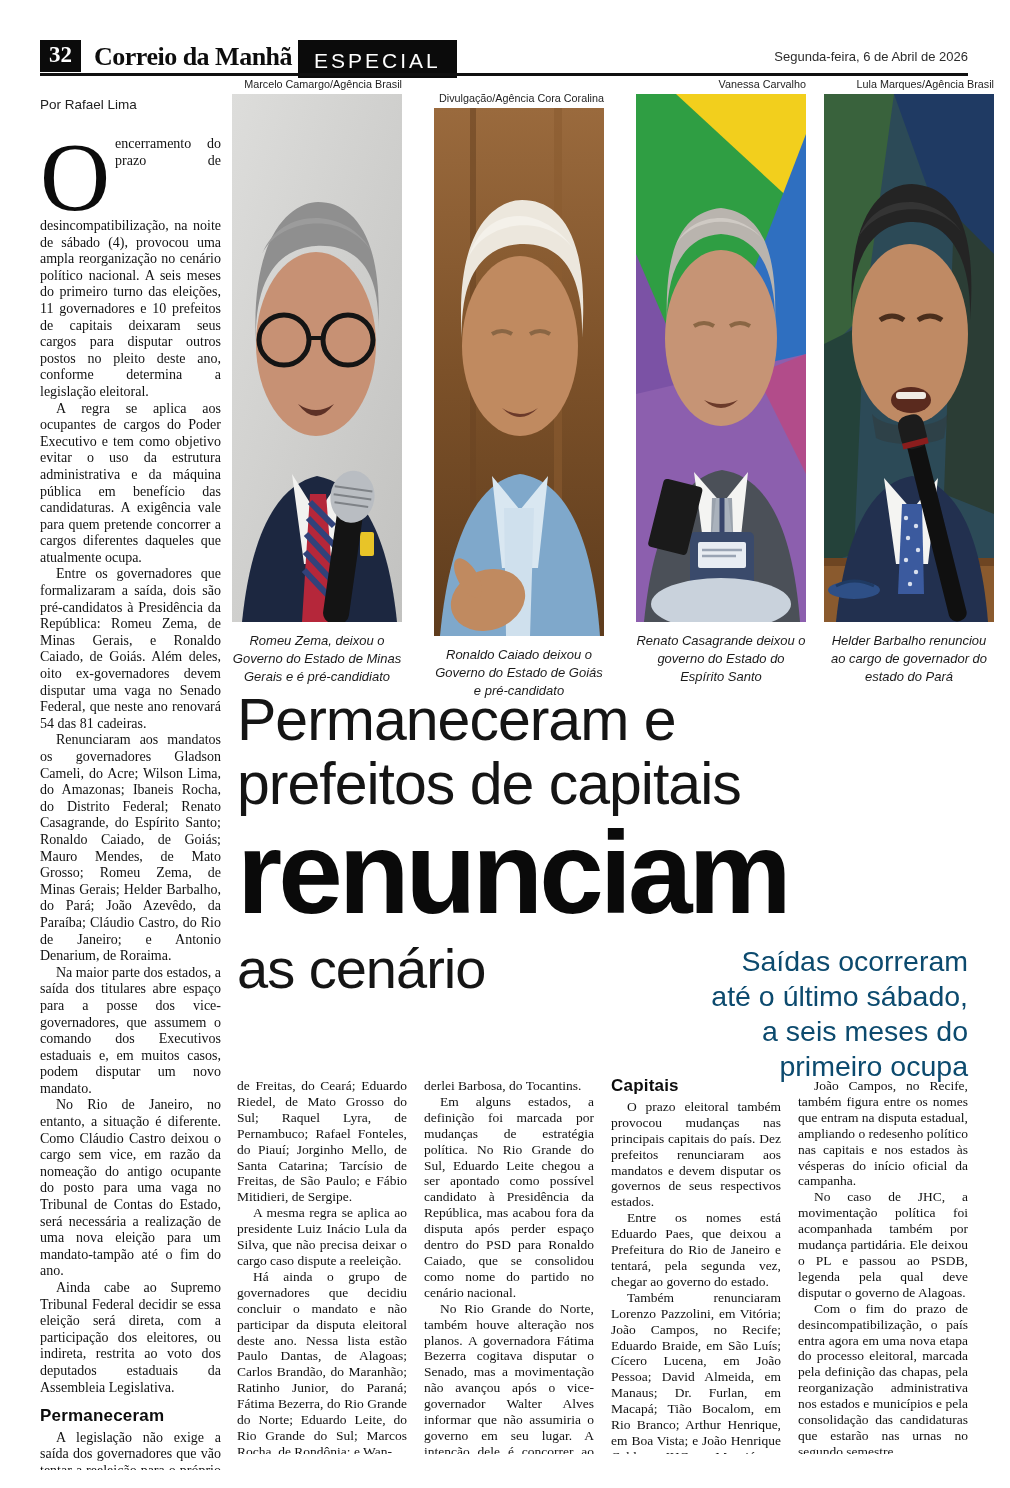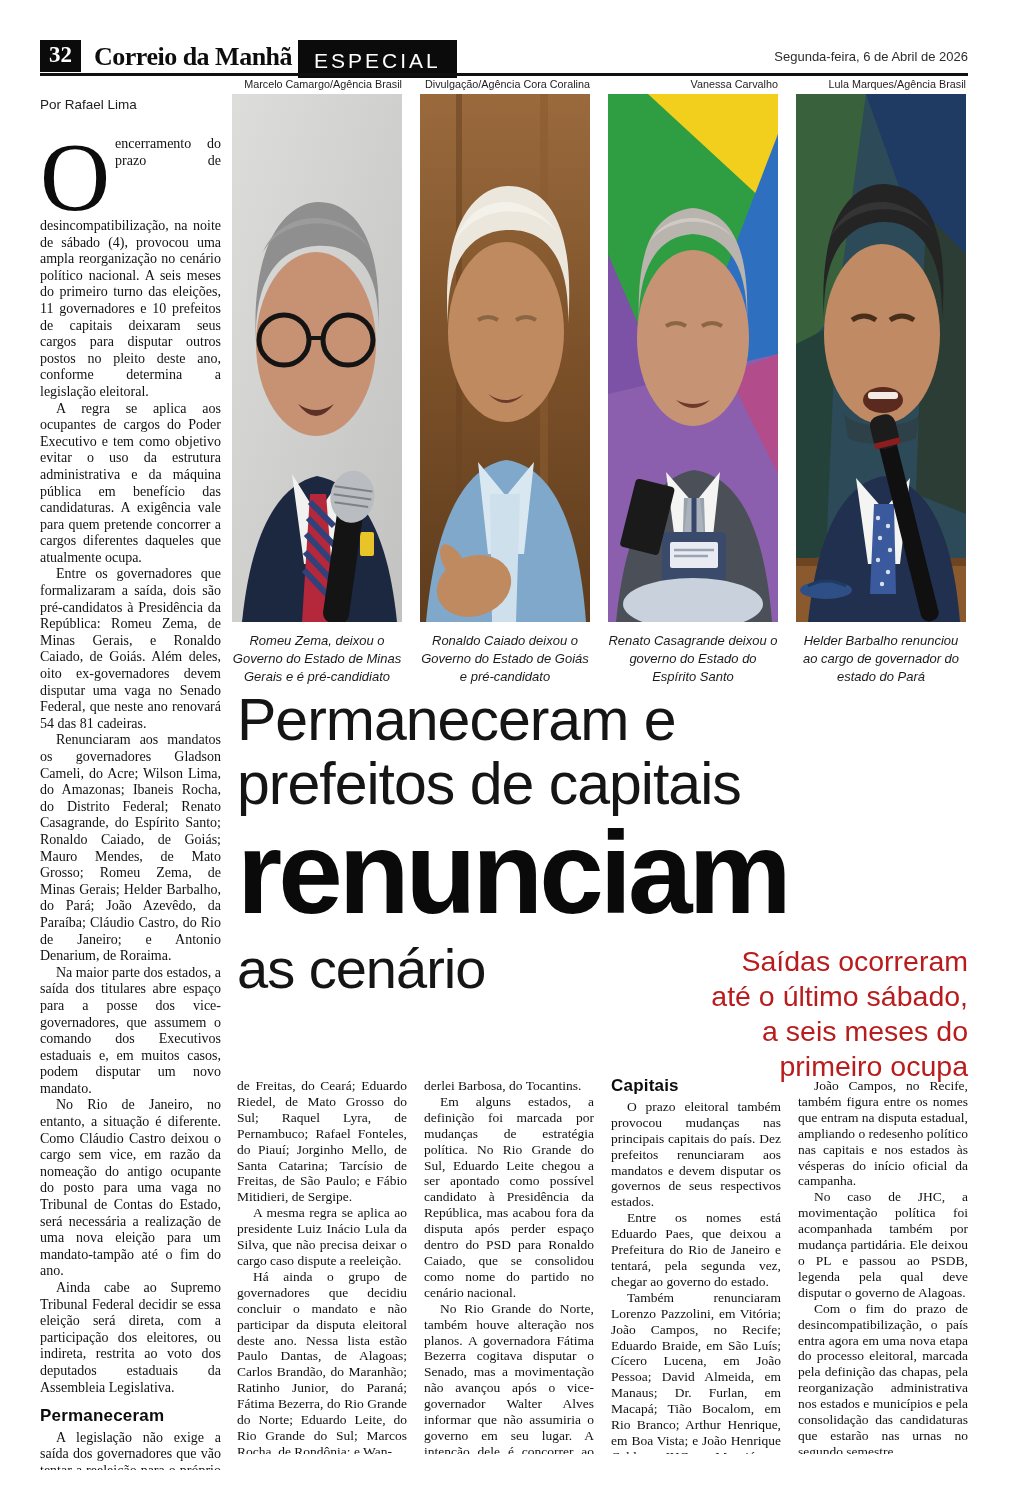--- a/index.html
+++ b/index.html
@@ -77,21 +77,21 @@
   }
   .hl-emphasis{
     font-family:"Liberation Sans",sans-serif;font-weight:900;
     font-size:116px;line-height:102px;letter-spacing:-4px;color:#0a0a0a;
     margin-top:6px;white-space:nowrap;
   }
   .hl-bottom{display:flex;justify-content:space-between;margin-top:14px;}
   .hl-left .hl-thin{font-size:56px;line-height:62px;}
   .hl-sub{
     font-family:"Liberation Sans",sans-serif;font-weight:500;
-    font-size:28.5px;line-height:35px;color:#b91c1c;text-align:right;padding-top:6px;
+    font-size:28.5px;line-height:35px;color:#0c4a6e;text-align:right;padding-top:6px;
   }
 </style>
 </head>
 <body>
 
 <div class="page">
 
   <div class="header">
     <div class="pageno">32</div>
     <div class="masthead">Correio da Manhã</div>
@@ -128,21 +128,21 @@
         <rect x="128" y="438" width="14" height="24" rx="2" fill="#e8c428"></rect>
         <g transform="rotate(8 110 470)">
           <rect x="98" y="410" width="26" height="120" rx="10" fill="#141414"></rect>
           <ellipse cx="111" cy="402" rx="22" ry="26" fill="#b9bdc2"></ellipse>
           <path d="M92 394 L130 394 M92 402 L130 402 M94 410 L128 410" stroke="#7e8287" stroke-width="2"></path>
         </g>
       </svg>
       <figcaption class="photo-caption">Romeu Zema, deixou o Governo do Estado de Minas Gerais e é pré-candidiato</figcaption>
     </figure>
 
-    <figure class="photo-fig" style="margin:0">
+    <figure class="photo-fig" style="margin:14px">
       <div class="photo-credit">Divulgação/Agência Cora Coralina</div>
       <svg class="photo-art" viewBox="0 0 170 528" role="img">
         <defs>
           <linearGradient id="bg2" x1="0" y1="0" x2="0" y2="1">
             <stop offset="0" stop-color="#9a6a3d"></stop>
               <stop offset="0.5" stop-color="#7c5129"></stop>
               <stop offset="1" stop-color="#5e3c1d"></stop>
           </linearGradient>
         </defs>
         <rect width="170" height="528" fill="url(#bg2)"></rect>

